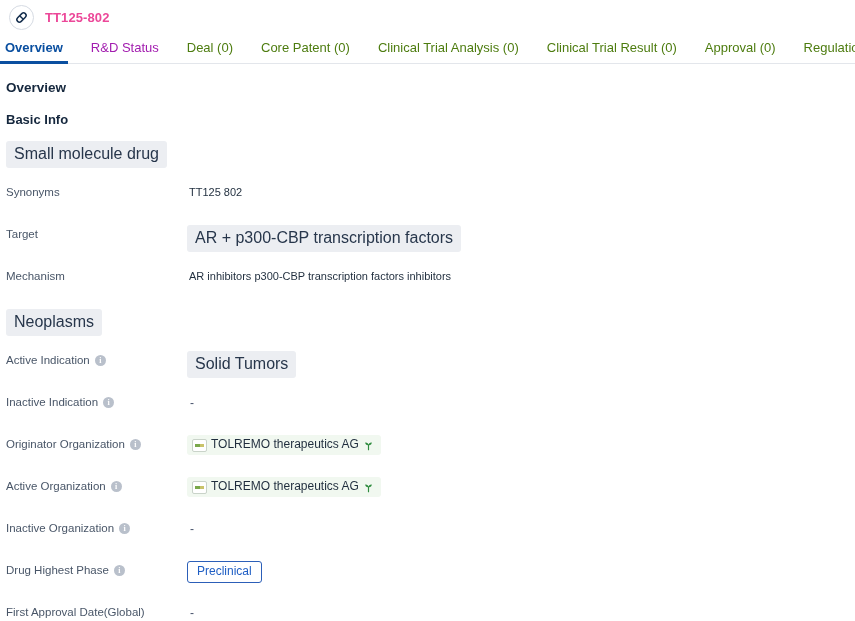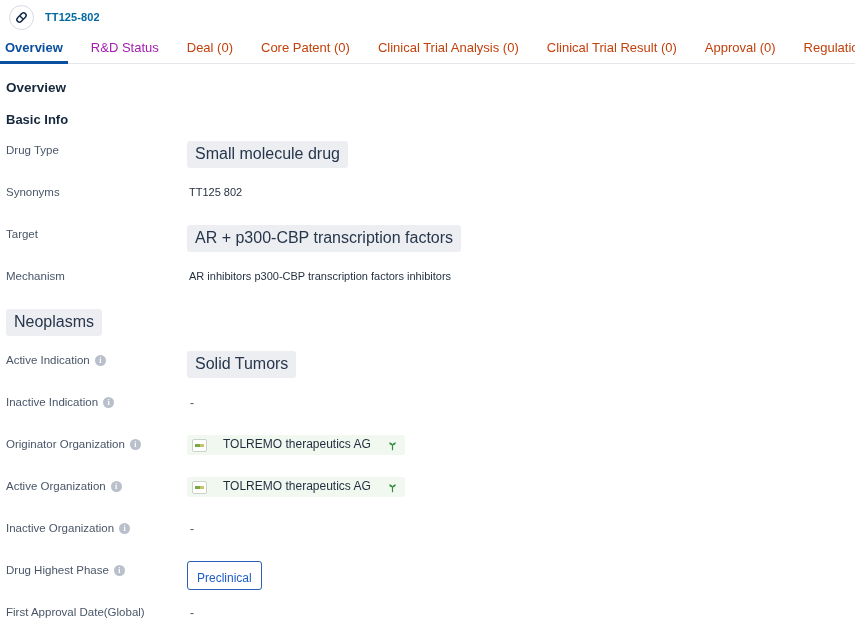--- a/index.html
+++ b/index.html
@@ -31,23 +31,23 @@
     border-radius: 50%;
     border: 1px solid #d6dbe3;
     background: #ffffff;
     display: flex;
     align-items: center;
     justify-content: center;
     flex: 0 0 auto;
   }
   .drug-avatar svg { display: block; }
   .page-title {
-    font-size: 11px;
-    font-weight: bold;
-    color: #0369a1;
+    font-size: 13px;
+    font-weight: bold;
+    color: #ec4899;
     letter-spacing: 0.1px;
     white-space: nowrap;
   }
 
   
   .tab-bar {
     position: relative;
     display: flex;
     align-items: flex-end;
     height: 30px;
@@ -55,21 +55,21 @@
     border-bottom: 1px solid #e3e6eb;
   }
   .tab {
     font-size: 13px;
     line-height: 1;
     padding: 0 0 9px 0;
     margin-right: 28px;
     white-space: nowrap;
     position: relative;
     cursor: pointer;
-    color: #c2410c;
+    color: #4d7c0f;
   }
   .tab:first-child { margin-left: 5px; }
   .tab.enabled {
     color: #a21caf;
     margin-top: 22px;
   }
   .tab.active {
     color: #0a4fa0;
     font-weight: bold;
   }
@@ -163,21 +163,21 @@
 
   .empty-value {
     font-size: 12px;
     color: #46526a;
     padding-left: 3px;
   }
 
   .org-chip {
     display: inline-flex;
     align-items: center;
-    gap: 16px;
+    gap: 4px;
     background: #f1f8f0;
     border-radius: 3px;
     padding: 3px 7px 3px 5px;
     font-size: 12px;
     color: #1f2d3d;
     white-space: nowrap;
     cursor: pointer;
   }
   .org-logo {
     width: 15px;
@@ -199,21 +199,21 @@
   .org-name { line-height: 1.1; }
   .sprout-icon { flex: 0 0 auto; display: block; }
 
   .phase-badge {
     display: inline-block;
     border: 1px solid #2c5fb8;
     border-radius: 3px;
     background: #ffffff;
     color: #1f5ec4;
     font-size: 12px;
-    padding: 10px 9px 4px 9px;
+    padding: 3px 9px 4px 9px;
     line-height: 1.1;
     white-space: nowrap;
     cursor: pointer;
   }
 </style>
 </head>
 <body>
 
 <div class="page-header">
   <div class="drug-avatar">
@@ -238,23 +238,20 @@
   <div class="tab">Regulation (0)</div>
 </div>
 
 <div class="content">
   <div class="section-title">Overview</div>
   <div class="subsection-title">Basic Info</div>
 
   <div class="info-table">
 
     <div class="info-row">
-      <div class="info-label">
-        <span>Drug Type</span>
-      </div>
       <div class="info-value">
         <span class="chip">Small molecule drug</span>
       </div>
     </div>
 
     <div class="info-row">
       <div class="info-label">
         <span>Synonyms</span>
       </div>
       <div class="info-value">

